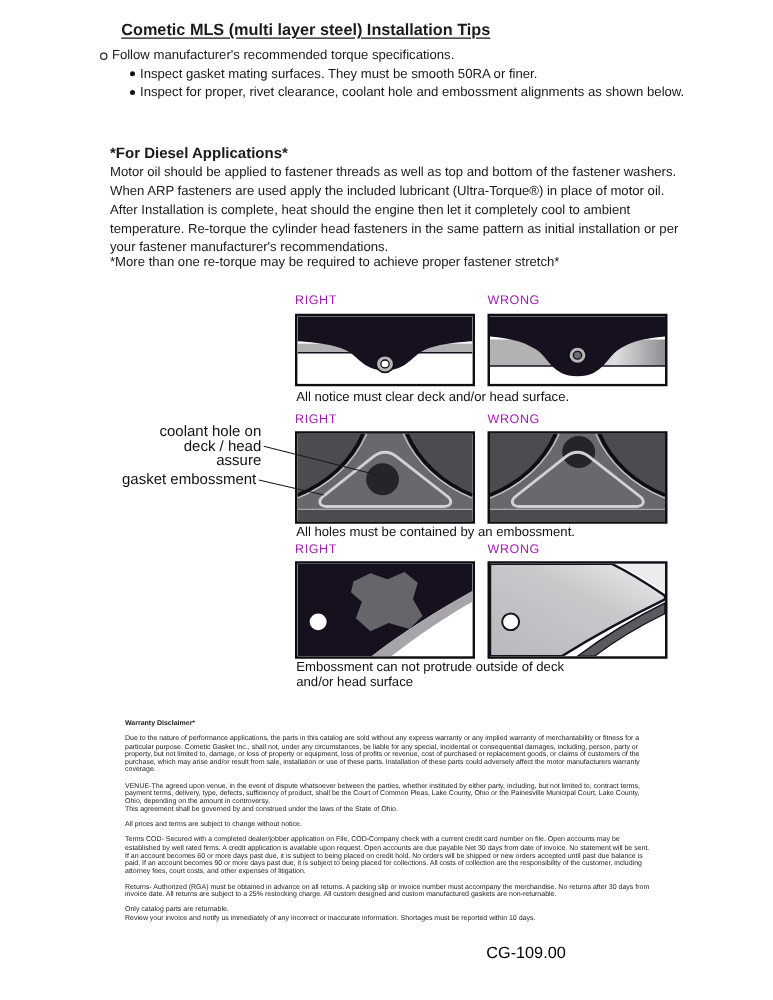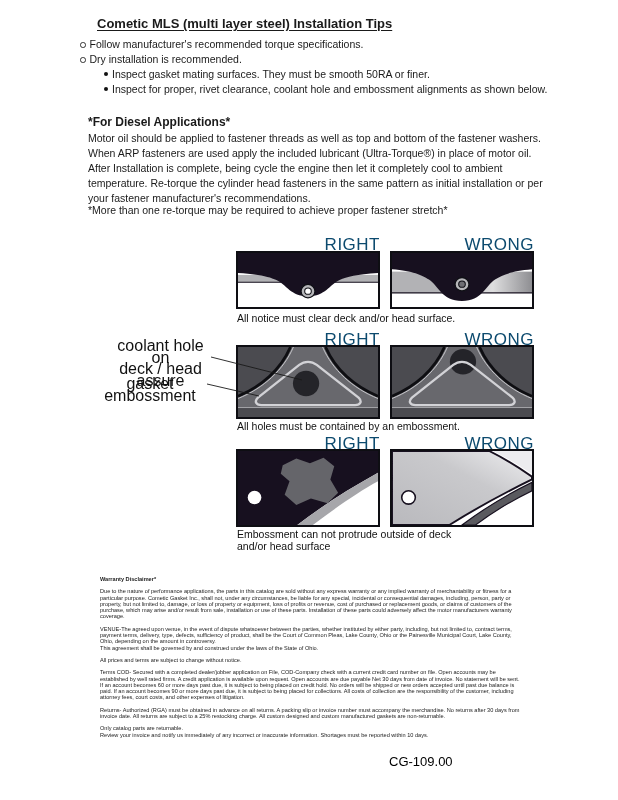--- a/index.html
+++ b/index.html
@@ -11,63 +11,59 @@
   .bullets{left:80px;top:37px;width:480px;font-size:10.5px;line-height:15px;}
   .brow{display:flex;align-items:flex-start;}
   .brow .oc{flex:0 0 auto;width:3.5px;height:3.5px;border:1px solid #333;border-radius:50%;
             margin:5px 4px 0 0;}
   .brow.sub{margin-left:24px;}
   .brow .fc{flex:0 0 auto;width:4px;height:4px;background:#111;border-radius:50%;
             margin:5px 4px 0 0;}
   .h2{left:88px;top:115px;font-size:12px;font-weight:bold;}
   .para{left:88px;width:476px;font-size:10.5px;line-height:15px;}
   .p1{top:131px;} .p2{top:161px;} .p3{top:203px;}
-  .dlabel{width:144px;text-align:right;font-size:17px;letter-spacing:.5px;color:#0c4a6e;}
+  .dlabel{width:144px;text-align:left;font-size:10px;letter-spacing:.5px;color:#a21caf;}
   .dbox{width:140px;height:54px;border:2px solid #0e0e13;background:#fff;}
   .dbox2{width:140px;height:70px;border:2px solid #0e0e13;}
   .dbox3{width:140px;height:74px;border:2px solid #0e0e13;}
   .dbox svg,.dbox2 svg,.dbox3 svg{display:block;width:100%;height:100%;}
   .caption{font-size:10.5px;color:#111;line-height:12px;}
-  .sidelabel{font-size:16px;line-height:11.5px;text-align:center;color:#111;}
+  .sidelabel{font-size:12px;line-height:11.5px;text-align:right;color:#111;}
   .leader{left:0;top:0;pointer-events:none;z-index:6;}
   .disc{left:100px;top:576px;width:420px;font-size:5.6px;line-height:6.3px;color:#222;}
   .disc p{margin:0 0 6px 0;}
   .disc p.nogap{margin-bottom:0;}
   .disc .bold{font-weight:bold;}
   .pagecode{left:389px;top:754px;font-size:13px;color:#000000;}
 </style>
 </head>
 <body>
 
 <div class="page">
 
   <div class="abs title">Cometic MLS (multi layer steel) Installation Tips</div>
 
   <div class="abs bullets">
     <div class="brow">
         <span class="oc"></span>
         <span>Follow manufacturer's recommended torque specifications.</span>
       </div>
-    <div class="brow">
-        <span class="oc"></span>
-        <span>Dry installation is recommended.</span>
-      </div>
     <div class="brow sub">
         <span class="fc"></span>
         <span>Inspect gasket mating surfaces.  They must be smooth 50RA or finer.</span>
       </div>
     <div class="brow sub">
         <span class="fc"></span>
         <span>Inspect for proper, rivet clearance, coolant hole and embossment alignments as shown below.</span>
       </div>
   </div>
 
   <div class="abs h2">*For Diesel Applications*</div>
   <div class="abs para p1">Motor oil should be applied to fastener threads as well as top and bottom of the fastener washers. When ARP fasteners are used apply the included lubricant (Ultra-Torque®) in place of motor oil.</div>
-  <div class="abs para p2">After Installation is complete, being cycle the engine then let it completely cool to ambient temperature. Re-torque the cylinder head fasteners in the same pattern as initial installation or per your fastener manufacturer's recommendations.</div>
+  <div class="abs para p2">After Installation is complete, heat should the engine then let it completely cool to ambient temperature. Re-torque the cylinder head fasteners in the same pattern as initial installation or per your fastener manufacturer's recommendations.</div>
   <div class="abs para p3">*More than one re-torque may be required to achieve proper fastener stretch*</div>
 
   <div class="abs dlabel" style="left:236px;top:235px;">RIGHT</div>
   <div class="abs dlabel" style="left:390px;top:235px;">WRONG</div>
   <div class="abs dbox" style="left:236px;top:251px;">
     <svg viewBox="0 0 144 58" preserveAspectRatio="none">
       <rect width="144" height="58" fill="#ffffff"></rect>
       <rect y="23.5" width="144" height="8" fill="#b2b2b5"></rect>
       <line x1="0" y1="31.4" x2="144" y2="31.4" stroke="#17101f" stroke-width="1.2"></line>
       <path d="M0,0 H144 V21.5 C122,23 112,25.5 104.5,29 C94,34 90,46.5 72,46.5 C54,46.5 50,34 39.5,29 C32,25.5 22,23 0,21.5 Z" fill="#17101f"></path>

